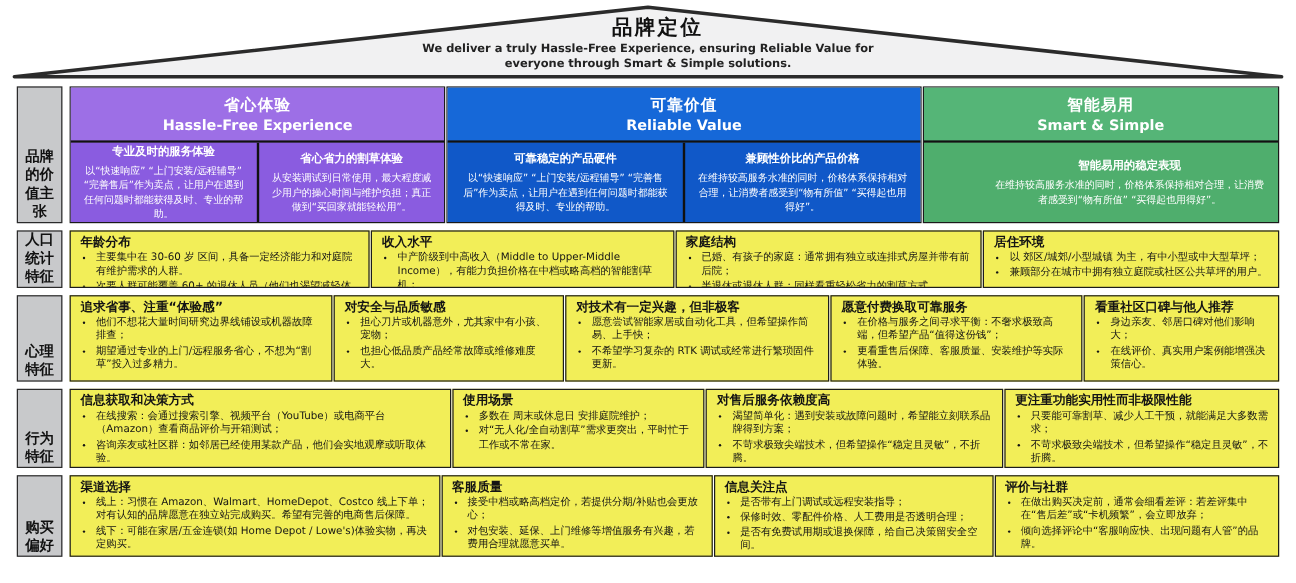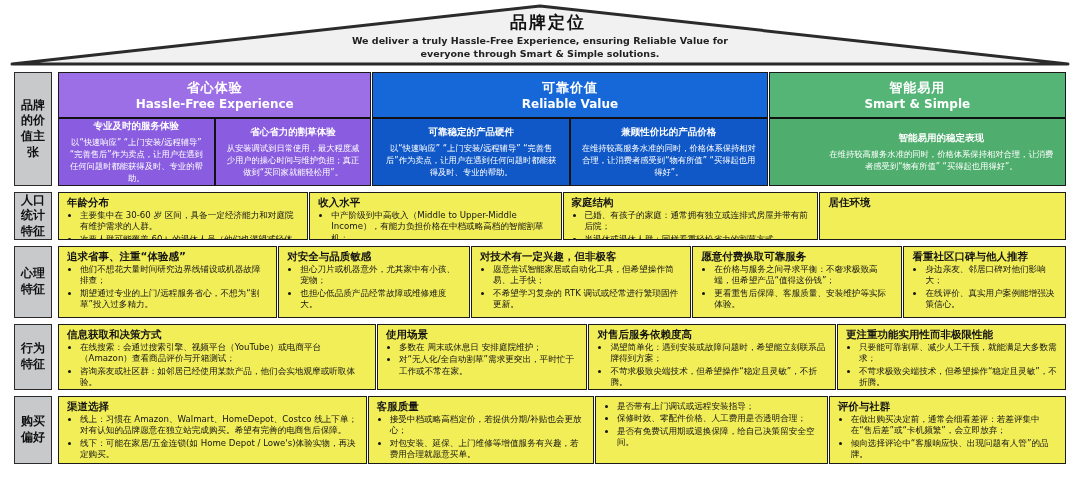--- a/index.html
+++ b/index.html
@@ -8,21 +8,21 @@
     font-family:"DejaVu Sans","Liberation Sans",sans-serif; overflow:hidden;
   }
   
   .roof-svg { position:absolute; top:0; left:0; }
   .roof-text { position:absolute; top:11px; left:0; width:100%; text-align:center; }
   .roof-title { font-size:17px; font-weight:bold; color:#111; letter-spacing:2px;padding-left:16px; }
   .roof-sub { font-size:9.5px; font-weight:bold; color:#222; line-height:1.4; }
   
   .grid { position:absolute; top:72px; left:14px; width:1052px; }
   .trow { display:flex; gap:6px; margin-bottom:6px; }
-  .side { flex:0 0 38px; background:#c8c9cb; border:1.6px solid #2b2b2b; display:flex; align-items:center; justify-content:center; box-sizing:border-box; }
+  .side { flex:0 0 38px; background:#c8c9cb; border:1.6px solid #2b2b2b; display:flex; align-items:flex-end; justify-content:center; box-sizing:border-box; }
   .side span { display:block; width:27px; font-size:12px; font-weight:bold; color:#111; text-align:center; word-break:break-all; line-height:1.3; }
   .content { flex:1; display:flex; gap:1px; min-width:0; }
   
   .ycell { background:#f2ee58; border:1.6px solid #1c1c1c; box-sizing:border-box; padding:3px 8px 2px 8px; overflow:hidden; color:#141414; min-width:0; }
   .ycell h4 { margin:0; font-size:10.5px; font-weight:bold; line-height:1.25; }
   .ycell ul { margin:1px 0 0 0; padding-left:13px; font-size:8.6px; line-height:1.32; }
   .ycell li { margin:0 0 1px 0; }
   
   .pillar { display:flex; flex-direction:column; border:1.6px solid #1a1a1a; box-sizing:border-box; color:#fff; min-width:0; }
   .p-head { height:44px; flex:none; display:flex; flex-direction:column; align-items:center; justify-content:center; border-bottom:2px solid #111; }
@@ -130,20 +130,24 @@
         </div>
         <div class="ycell" style="flex:256">
           <h4>家庭结构</h4>
           <ul>
             <li>已婚、有孩子的家庭：通常拥有独立或连排式房屋并带有前后院；</li>
             <li>半退休或退休人群：同样看重轻松省力的割草方式。</li>
           </ul>
         </div>
         <div class="ycell" style="flex:246">
           <h4>居住环境</h4>
+          <ul>
+            <li>以 郊区/城郊/小型城镇 为主，有中小型或中大型草坪；</li>
+            <li>兼顾部分在城市中拥有独立庭院或社区公共草坪的用户。</li>
+          </ul>
         </div>
       </div>
     </div>
 
     <div class="trow" style="height:72px">
       <div class="side">
         <span>心理特征</span>
       </div>
       <div class="content">
         <div class="ycell" style="flex:220">
@@ -233,20 +237,21 @@
           </ul>
         </div>
         <div class="ycell" style="flex:225">
           <h4>客服质量</h4>
           <ul>
             <li>接受中档或略高档定价，若提供分期/补贴也会更放心；</li>
             <li>对包安装、延保、上门维修等增值服务有兴趣，若费用合理就愿意买单。</li>
           </ul>
         </div>
         <div class="ycell" style="flex:232">
+          <h4>信息关注点</h4>
           <ul>
             <li>是否带有上门调试或远程安装指导；</li>
             <li>保修时效、零配件价格、人工费用是否透明合理；</li>
             <li>是否有免费试用期或退换保障，给自己决策留安全空间。</li>
           </ul>
         </div>
         <div class="ycell" style="flex:237">
           <h4>评价与社群</h4>
           <ul>
             <li>在做出购买决定前，通常会细看差评：若差评集中在“售后差”或“卡机频繁”，会立即放弃；</li>

